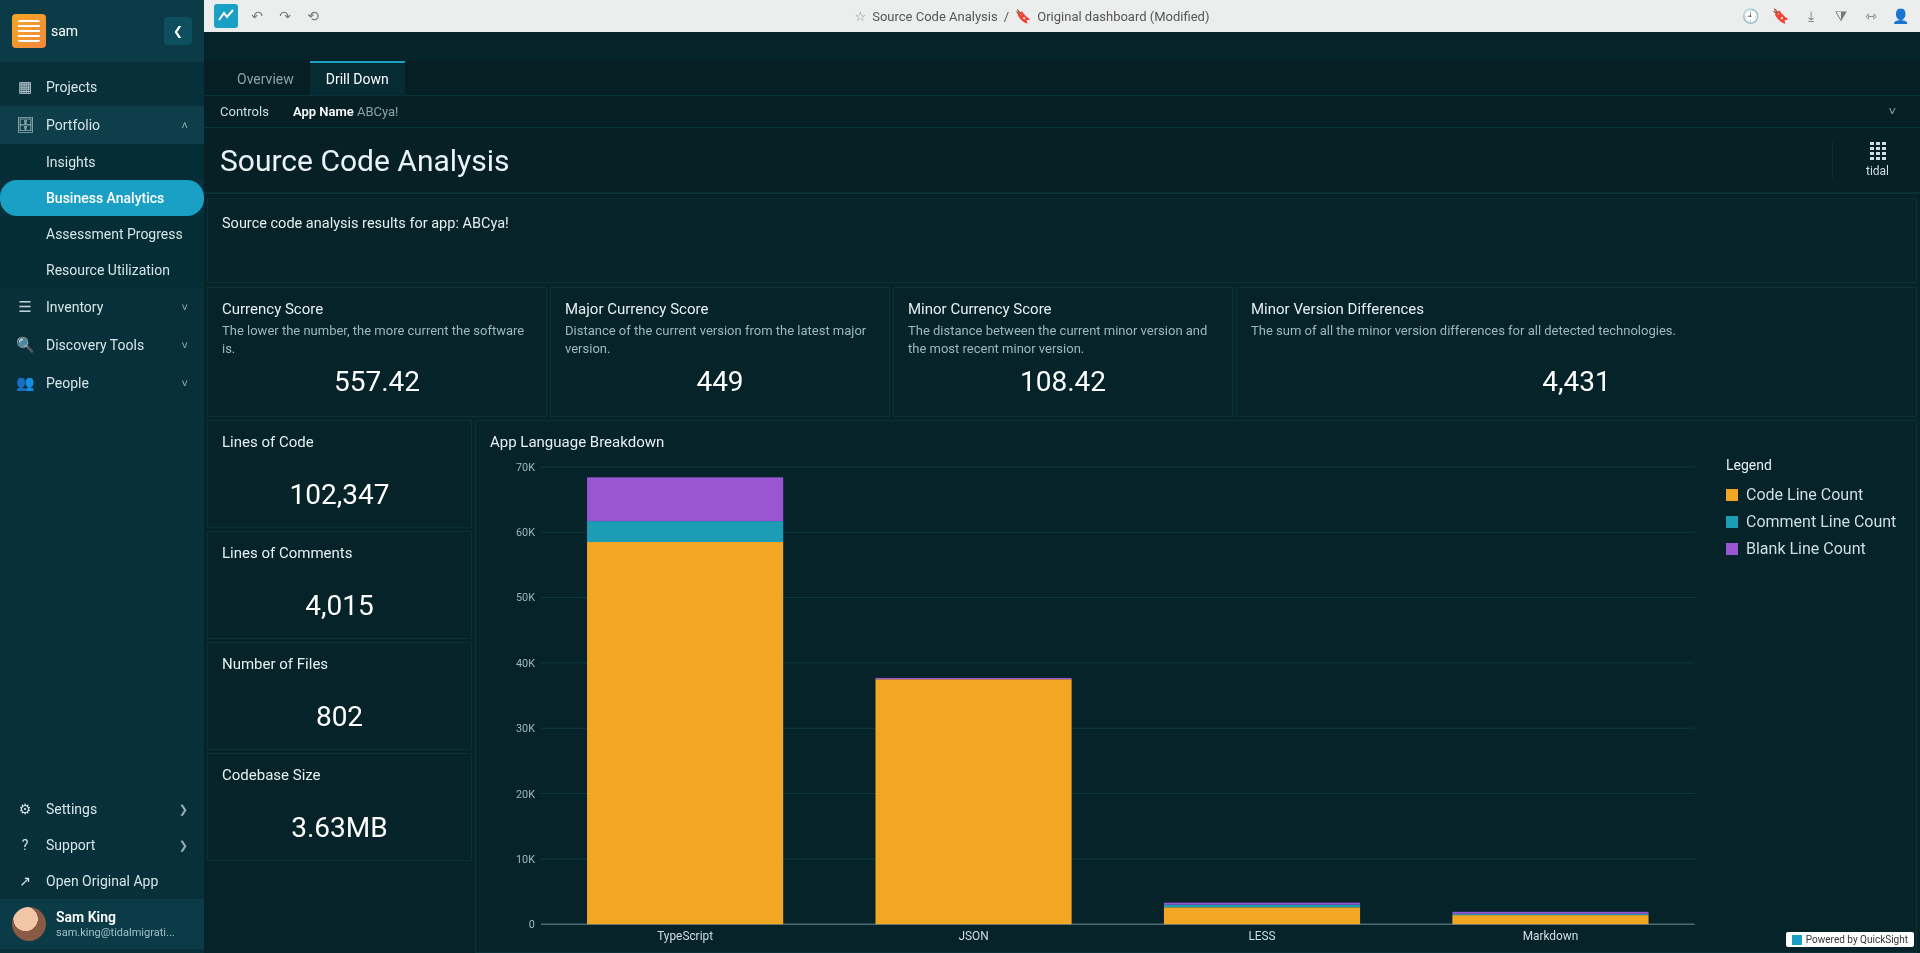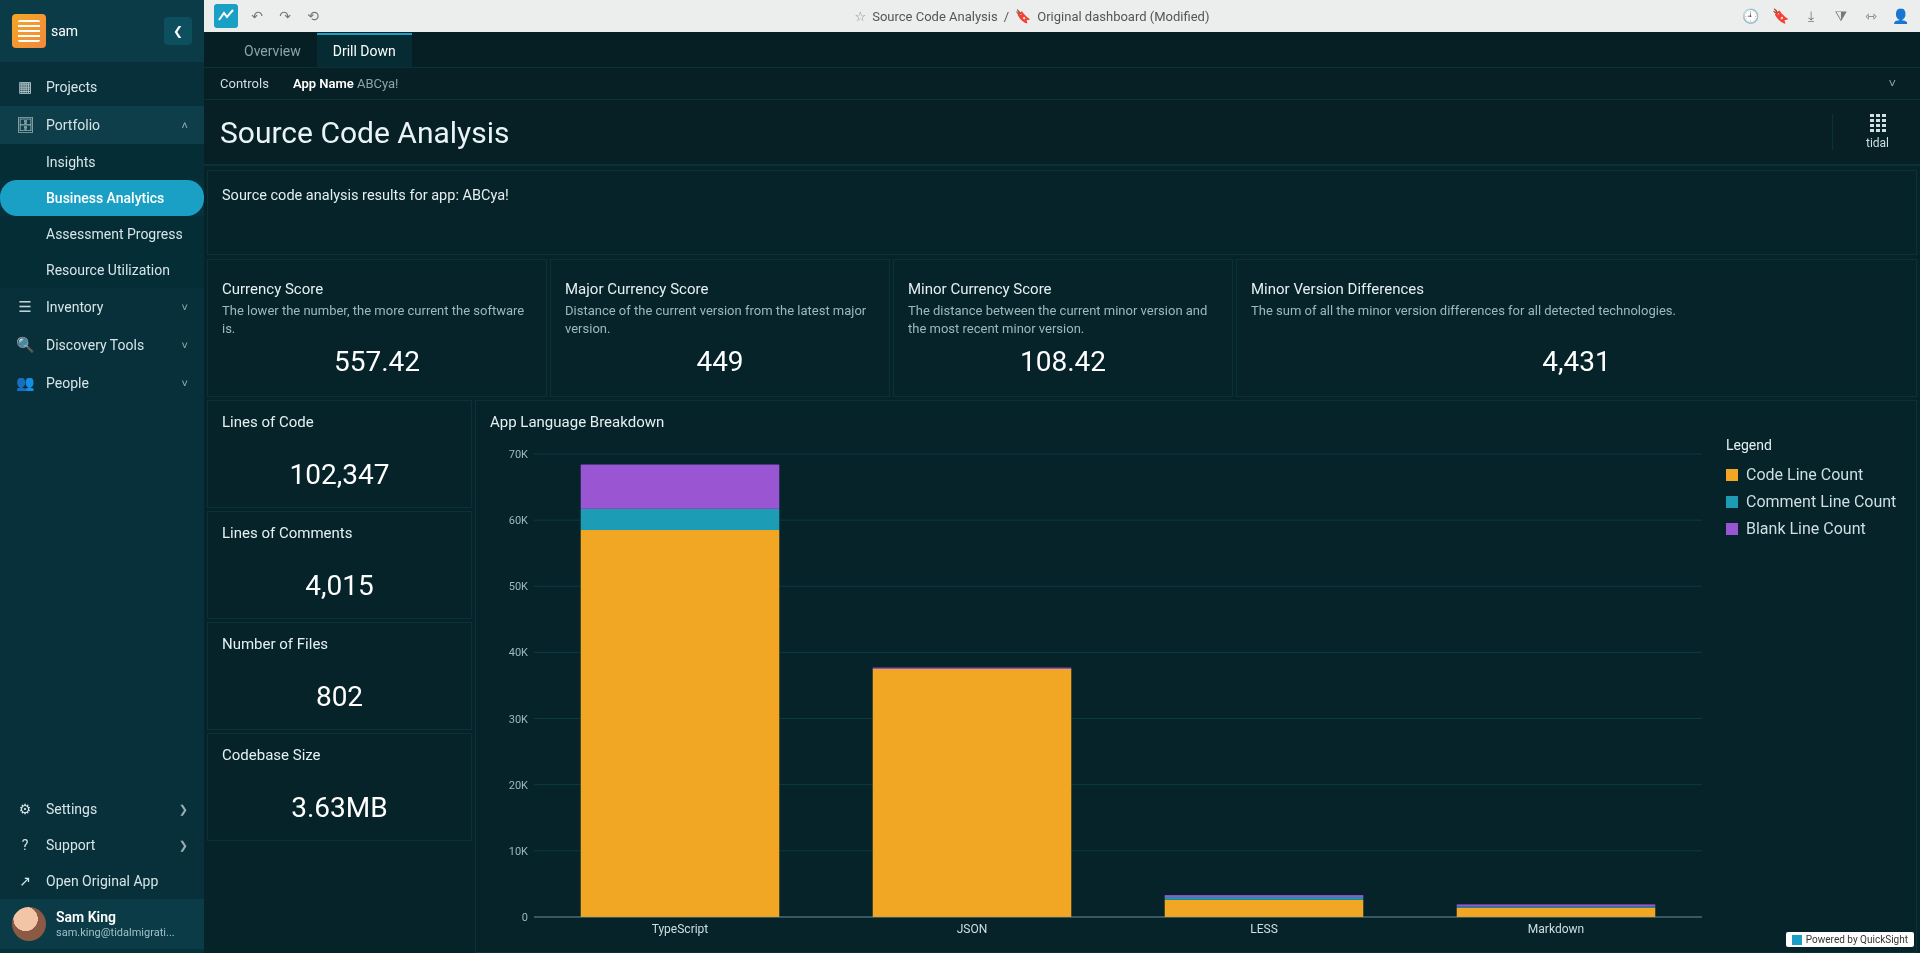--- a/index.html
+++ b/index.html
@@ -78,21 +78,21 @@
 .app-icon{width:24px;height:24px;background:#1aa0c4;border-radius:3px;display:flex;align-items:center;justify-content:center;}
 .app-icon svg{width:16px;height:16px;}
 .tb-icon{width:18px;height:18px;display:flex;align-items:center;justify-content:center;color:#777;cursor:pointer;font-size:14px;}
 .breadcrumb{flex:1;display:flex;align-items:center;justify-content:center;gap:6px;font-size:13px;color:#555;}
 .breadcrumb .star{color:#888;}
 .breadcrumb .bm{color:#999;}
 .tb-right{display:flex;gap:12px;align-items:center;}
 
 .tabs {
   height:36px; background:#051f24; display:flex; align-items:flex-end;
-  padding-left:24px; border-bottom:1px solid #0a3038;
+  padding-left:17px; border-bottom:1px solid #0a3038;margin-top:28px;
 }
 .tab {
   padding:8px 16px; font-size:14px; color:#8aa4aa; cursor:pointer;
 }
 .tab.active{color:#fff; background:#072b33; border-top:2px solid #1aa0c4;}
 
 .controls-row{
   display:flex; align-items:center; gap:24px; padding:8px 16px;
   background:#062025; border-bottom:1px solid #0a3038; font-size:13px;
 }
@@ -118,21 +118,21 @@
 .description-panel{
   margin:4px 3px; padding:16px 14px 50px 14px; background:#062329;
   border:1px solid #0a3038; font-size:14.5px; color:#e5eef0;
 }
 
 .kpi-row{
   display:grid; grid-template-columns: 340px 340px 340px 1fr; gap:3px;
   margin:0 3px;
 }
 .kpi{
-  background:#062329; border:1px solid #0a3038; padding:20px 14px 18px 14px;
+  background:#062329; border:1px solid #0a3038; padding:12px 14px 18px 14px;
   min-height:110px; display:flex; flex-direction:column;
 }
 .kpi-title{font-size:15px;color:#e6f0f2;margin-bottom:4px;}
 .kpi-desc{font-size:13px;color:#9fb8bd;line-height:1.35;}
 .kpi-value{font-size:28px;color:#fff;text-align:center;margin-top:auto;padding-top:8px;}
 
 .bottom-row{
   display:grid; grid-template-columns: 265px 1fr; gap:3px; margin:3px 3px 0 3px;
   flex:1; min-height:0;
 }

